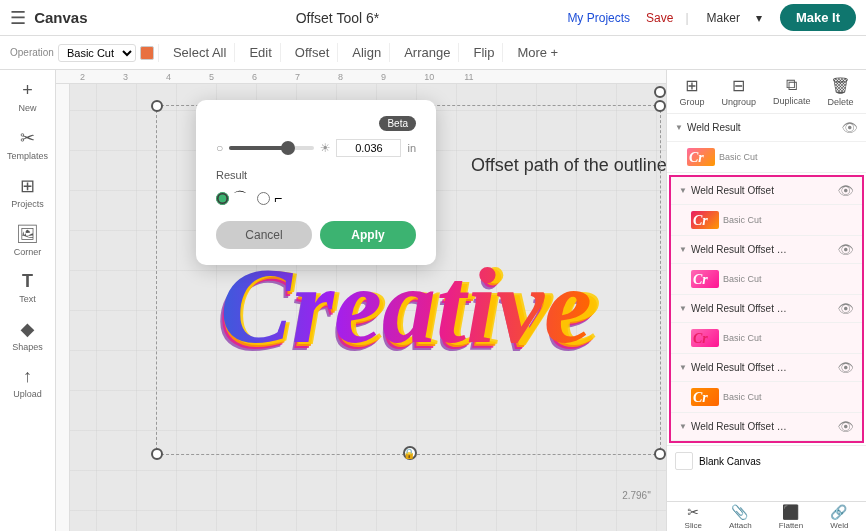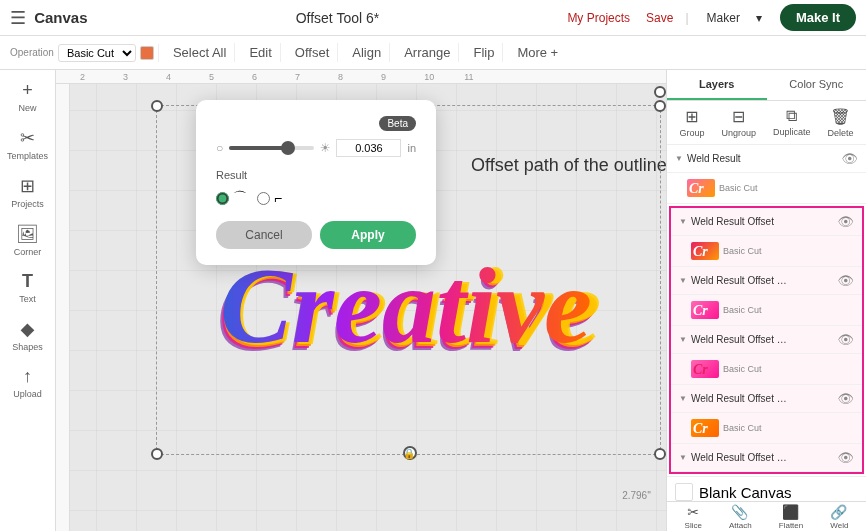--- a/index.html
+++ b/index.html
@@ -3,25 +3,25 @@
   <meta charset="utf-8">
   <style>
     * { box-sizing: border-box; margin: 0; padding: 0; }
     body { font-family: 'Segoe UI', Arial, sans-serif; font-size: 12px; background: #f0f0f0; width: 866px; height: 531px; overflow: hidden; }
 
     
     #topbar { display: flex; align-items: center; background: #fff; height: 36px; padding: 0 10px; border-bottom: 1px solid #ddd; gap: 8px; }
     #topbar .menu-icon { font-size: 18px; cursor: pointer; color: #555; }
     #topbar .app-title { font-size: 15px; font-weight: 600; color: #333; margin-right: 20px; }
     #topbar .tool-title { font-size: 14px; color: #333; flex: 1; text-align: center; }
-    #topbar .my-projects { font-size: 12px; color: #b91c1c; cursor: pointer; margin-right: 8px; }
+    #topbar .my-projects { font-size: 12px; color: #1d4ed8; cursor: pointer; margin-right: 8px; }
     #topbar .save-btn { font-size: 12px; color: #b91c1c; cursor: pointer; margin-right: 4px; }
     #topbar .divider { color: #ccc; }
     #topbar .maker-btn { font-size: 12px; color: #333; cursor: pointer; display: flex; align-items: center; gap: 16px; margin: 0 10px; }
-    #topbar .make-it-btn { background: #14532d; color: #fff; border: none; border-radius: 20px; padding: 6px 16px; font-size: 13px; font-weight: 600; cursor: pointer; }
+    #topbar .make-it-btn { background: #0f766e; color: #fff; border: none; border-radius: 20px; padding: 6px 16px; font-size: 13px; font-weight: 600; cursor: pointer; }
 
     
     #toolbar { display: flex; align-items: center; background: #fff; height: 34px; padding: 0 6px; border-bottom: 1px solid #ddd; gap: 6px; font-size: 11px; color: #555; }
     #toolbar .toolbar-group { display: flex; align-items: center; gap: 4px; padding: 0 4px; border-right: 1px solid #eee; }
     #toolbar .toolbar-group:last-child { border-right: none; }
     #toolbar label { font-size: 10px; color: #888; }
     #toolbar .operation-select { font-size: 11px; border: 1px solid #ddd; border-radius: 3px; padding: 1px 4px; background: #fff; }
     #toolbar .color-swatch { width: 14px; height: 14px; border-radius: 2px; border: 1px solid #ccc; cursor: pointer; }
     #toolbar .toolbar-btn { background: none; border: none; cursor: pointer; font-size: 13px; color: #555; padding: 2px 4px; }
     #toolbar .size-input { width: 50px; border: 1px solid #ddd; border-radius: 3px; padding: 1px 3px; font-size: 11px; }
@@ -87,21 +87,21 @@
     .layers-list { flex: 1; overflow-y: auto; }
     .layer-item { display: flex; align-items: center; padding: 6px 8px; border-bottom: 1px solid #f0f0f0; font-size: 10px; gap: 4px; }
     .layer-arrow { font-size: 8px; color: #888; cursor: pointer; }
     .layer-thumb { width: 28px; height: 18px; border-radius: 3px; overflow: hidden; flex-shrink: 0; }
     .layer-info { flex: 1; }
     .layer-name { font-size: 10px; color: #333; font-weight: 500; white-space: nowrap; overflow: hidden; text-overflow: ellipsis; max-width: 100px; }
     .layer-sub { font-size: 9px; color: #888; }
     .layer-eye { font-size: 13px; color: #888; cursor: pointer; }
 
     
-    .blank-canvas-item { display: flex; align-items: center; padding: 6px 8px; font-size: 15px; gap: 6px; border-top: 1px solid #eee; }
+    .blank-canvas-item { display: flex; align-items: center; padding: 6px 8px; font-size: 10px; gap: 6px; border-top: 1px solid #eee; }
     .blank-swatch { width: 18px; height: 18px; background: #fff; border: 1px solid #ddd; border-radius: 2px; }
 
     
     #bottom-toolbar { display: flex; justify-content: space-around; align-items: center; background: #fff; height: 30px; border-top: 1px solid #ddd; padding: 0 4px; }
     .bottom-btn { display: flex; flex-direction: column; align-items: center; font-size: 8px; color: #555; cursor: pointer; gap: 1px; }
     .bottom-btn .bb-icon { font-size: 14px; }
 
     
     .thumb-creative { background: linear-gradient(135deg, #ff6b9d, #ff9900); border-radius: 2px; }
     .thumb-creative2 { background: linear-gradient(135deg, #e91e63, #ff9900); border-radius: 2px; }
@@ -265,24 +265,20 @@
         </label>
       </div>
       <div class="dialog-btns">
         <button class="cancel-btn">Cancel</button>
         <button class="apply-btn">Apply</button>
       </div>
     </div>
   </div>
 
   <div id="right-panel">
-    <div class="panel-tabs">
-      <div class="panel-tab active">Layers</div>
-      <div class="panel-tab">Color Sync</div>
-    </div>
     <div class="panel-actions">
       <div class="panel-action-btn">
         <span class="pa-icon">⊞</span>
         <span>Group</span>
       </div>
       <div class="panel-action-btn">
         <span class="pa-icon">⊟</span>
         <span>Ungroup</span>
       </div>
       <div class="panel-action-btn">

